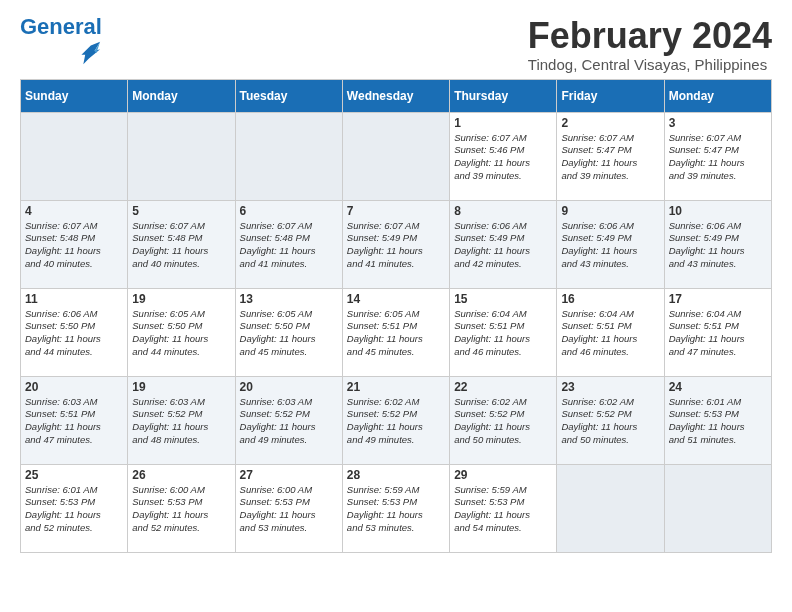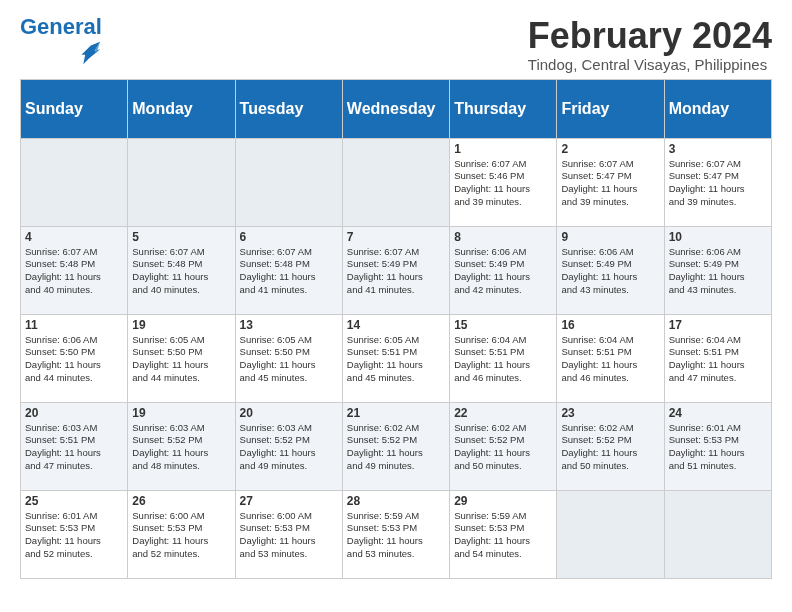--- a/index.html
+++ b/index.html
@@ -49,23 +49,23 @@
       color: #555;
     }
     table {
       width: 100%;
       border-collapse: collapse;
       table-layout: fixed;
     }
     thead tr th {
       background-color: #1a6eb5;
       color: #fff;
-      font-size: 16px;
+      font-size: 12px;
       font-weight: bold;
-      padding: 20px 4px;
+      padding: 9px 4px;
       text-align: left;
       border: 1px solid #ccc;
     }
     tbody tr td {
       border: 1px solid #ccc;
       vertical-align: top;
       padding: 3px 4px;
       font-size: 10px;
       color: #333;
       height: 88px;
@@ -80,20 +80,21 @@
       font-size: 12px;
       font-weight: bold;
       color: #333;
       display: block;
       margin-bottom: 2px;
     }
     .day-info {
       font-size: 9.5px;
       color: #333;
       line-height: 1.35;
+      font-style: italic;
     }
     .empty-cell {
       background-color: #e8edf2 !important;
     }
   </style>
 </head>
 <body>
 
 <div class="header-area">
   <div class="logo">

